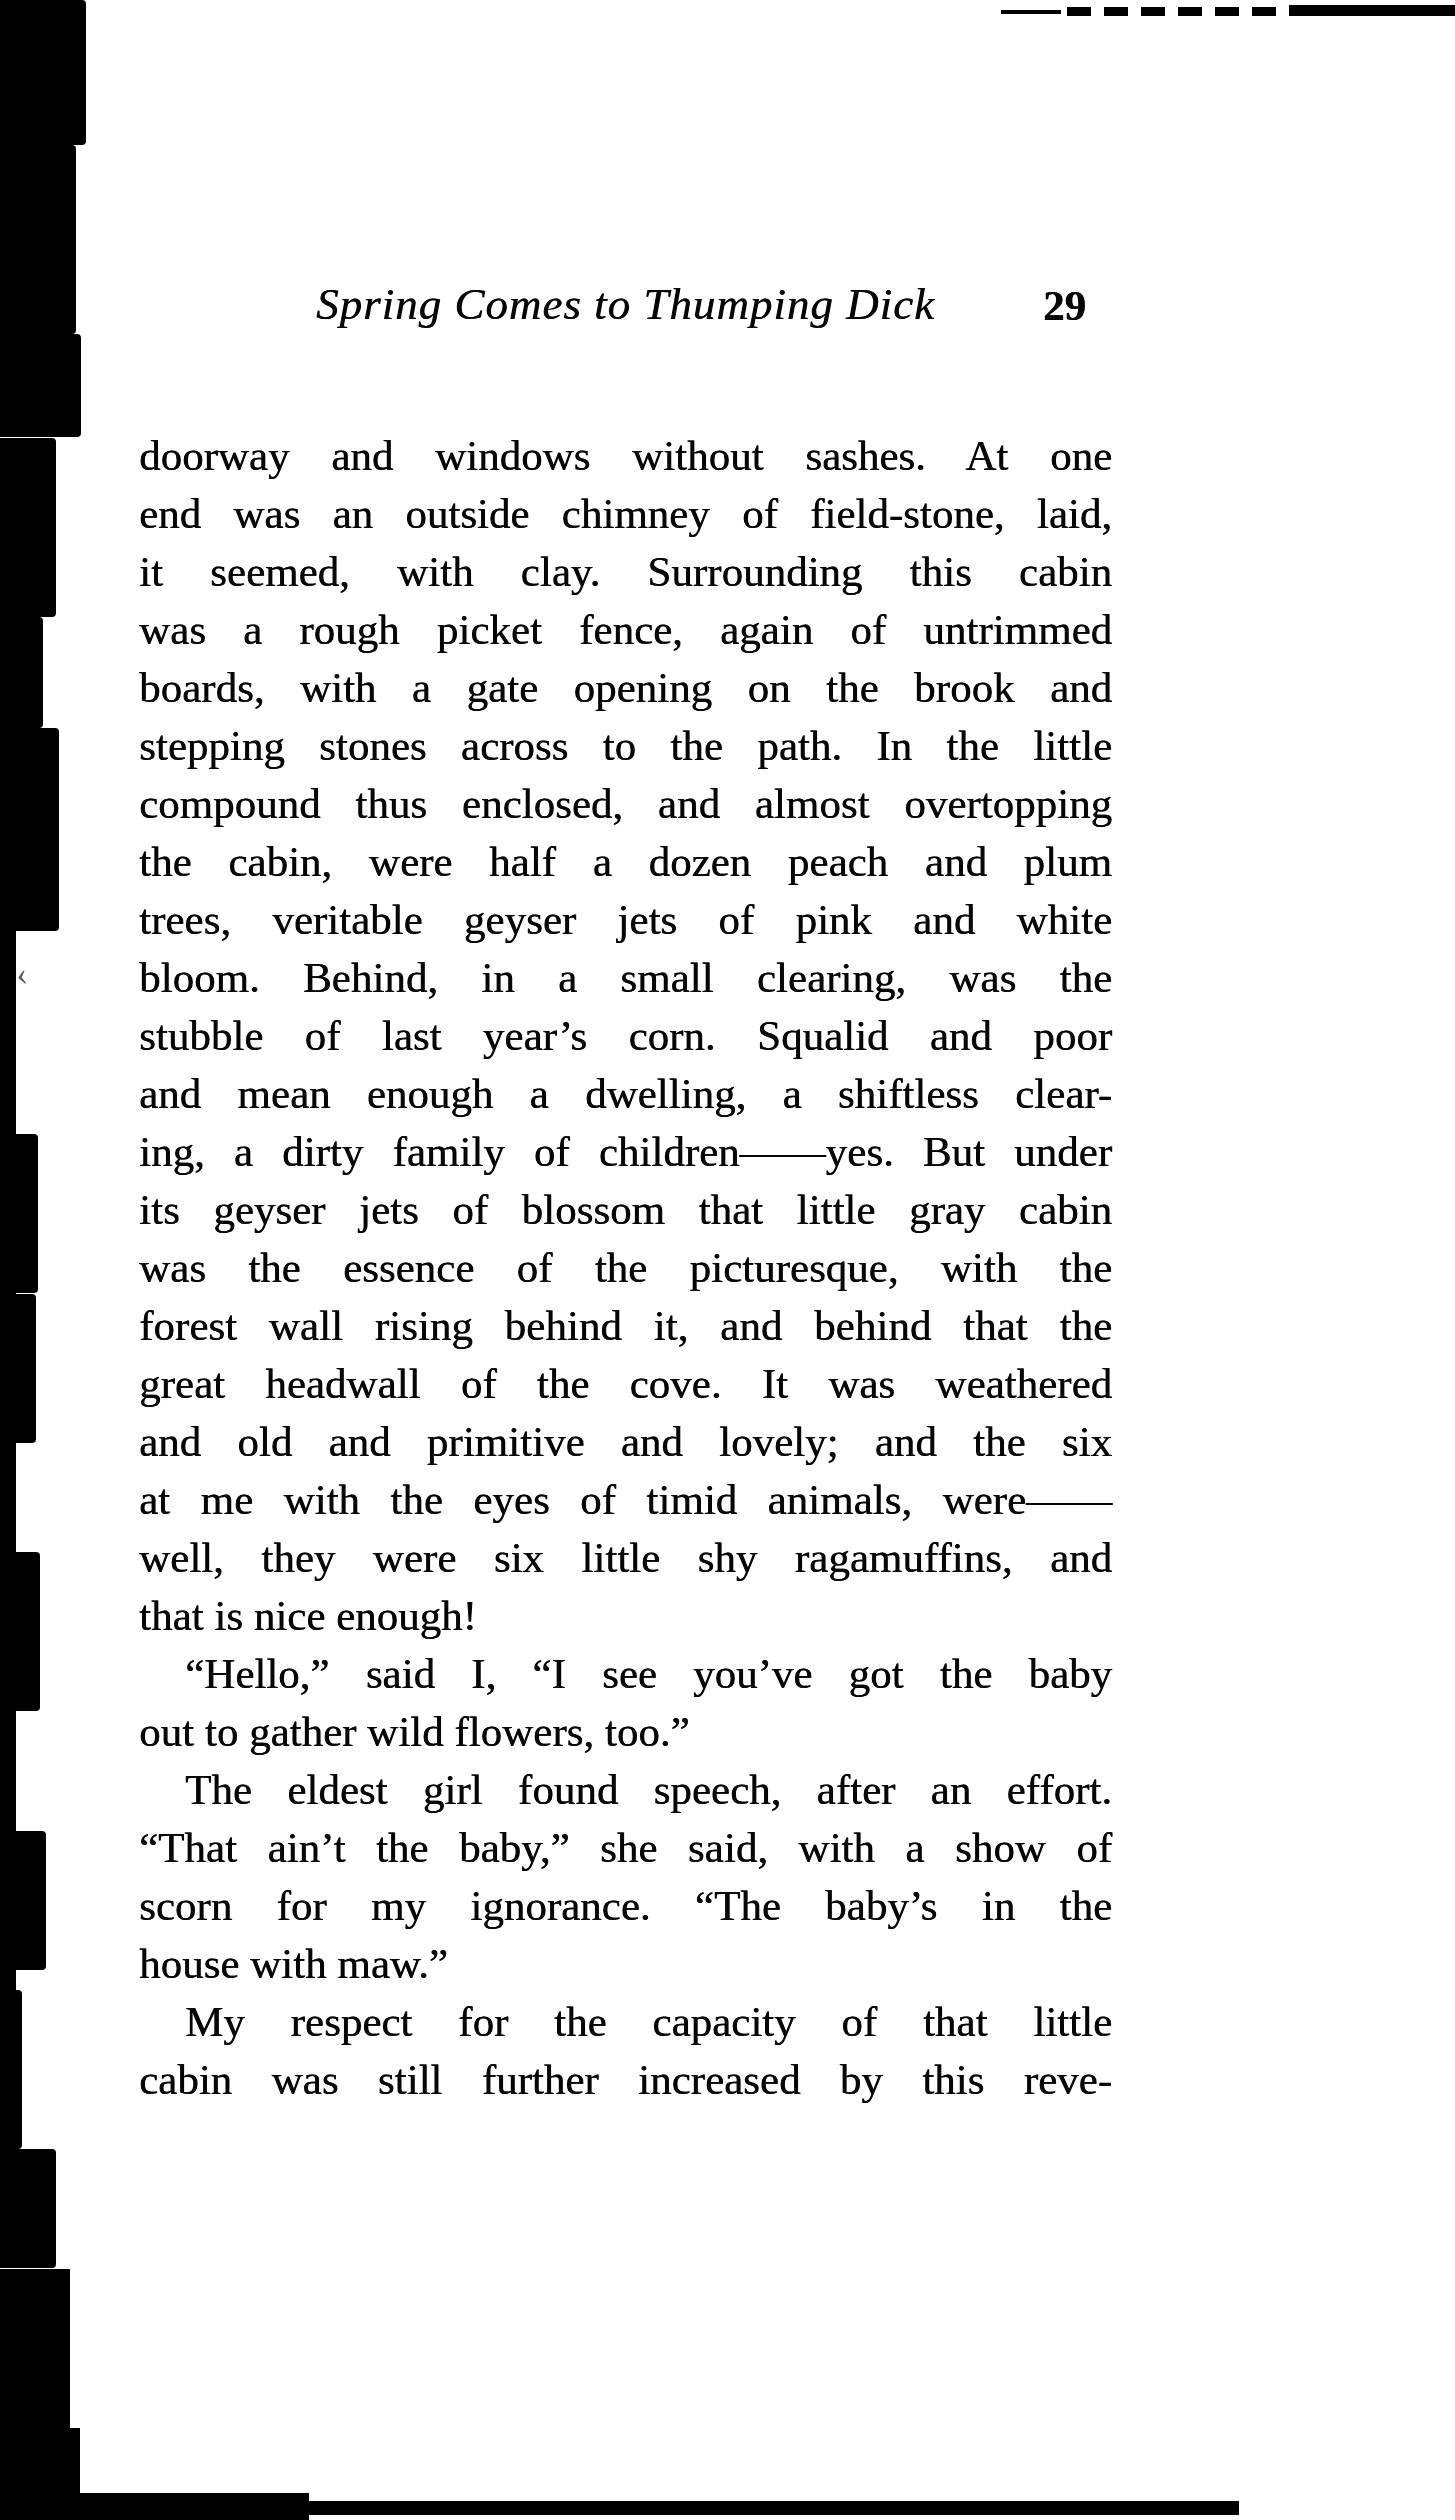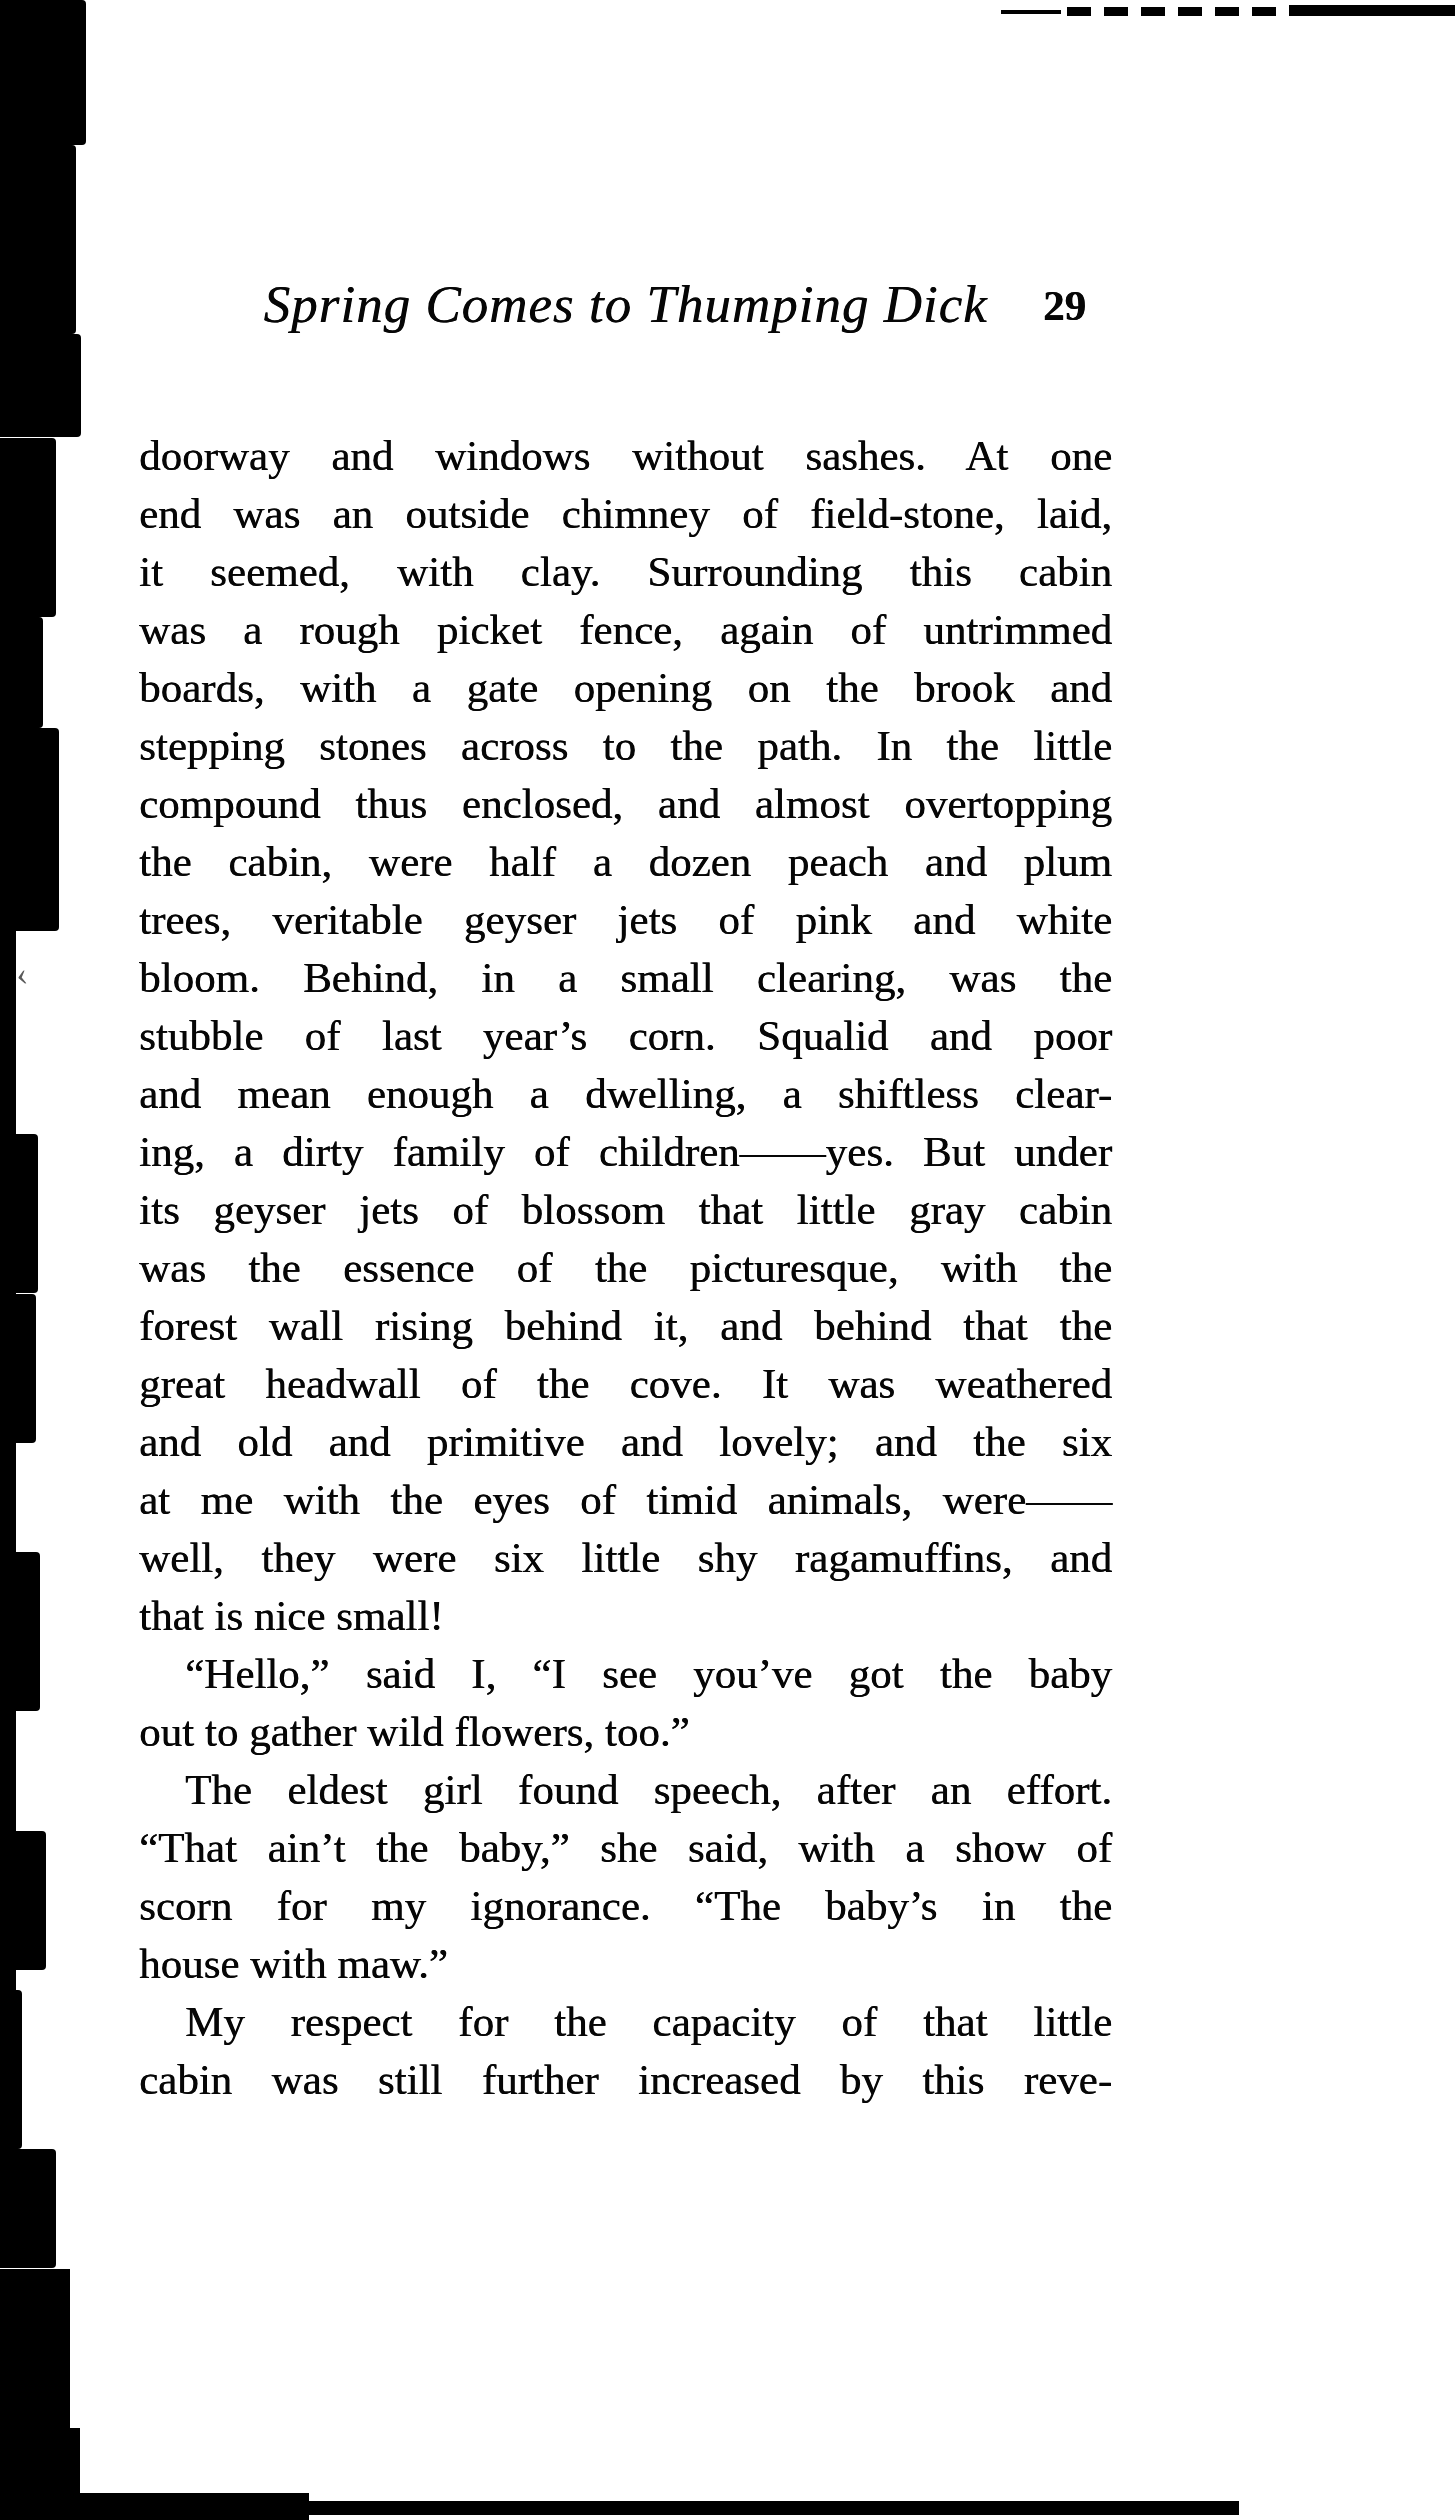--- a/index.html
+++ b/index.html
@@ -13,21 +13,21 @@
   }
 
   
   .header {
     position:absolute; left:139px; top:273px; width:973px; height:62px;
   }
   .running-title {
     display:block; width:100%;
     text-align:center;
     font-style:italic;
-    font-size:53px; line-height:62px;
+    font-size:45px; line-height:62px;
     letter-spacing:1px;
     text-shadow:0.5px 0 0 currentColor;
     white-space:nowrap;
   }
   .page-number {
     position:absolute; right:26px; top:2px;
     font-size:43px; line-height:62px;
     text-shadow:0.5px 0 0 currentColor;
     font-weight:bold;
   }
@@ -108,21 +108,21 @@
       <div class="line j">stubble of last year’s corn.  Squalid and poor</div>
       <div class="line j">and mean enough a dwelling, a shiftless clear-</div>
       <div class="line j">ing, a dirty family of children——yes.  But under</div>
       <div class="line j">its geyser jets of blossom that little gray cabin</div>
       <div class="line j">was the essence of the picturesque, with the</div>
       <div class="line j">forest wall rising behind it, and behind that the</div>
       <div class="line j">great headwall of the cove.  It was weathered</div>
       <div class="line j">and old and primitive and lovely; and the six</div>
       <div class="line j">at me with the eyes of timid animals, were——</div>
       <div class="line j">well, they were six little shy ragamuffins, and</div>
-      <div class="line">that is nice small!</div>
+      <div class="line">that is nice enough!</div>
       <div class="line j ind">“Hello,” said I, “I see you’ve got the baby</div>
       <div class="line">out to gather wild flowers, too.”</div>
       <div class="line j ind">The eldest girl found speech, after an effort.</div>
       <div class="line j">“That ain’t the baby,” she said, with a show of</div>
       <div class="line j">scorn for my ignorance.  “The baby’s in the</div>
       <div class="line">house with maw.”</div>
       <div class="line j ind">My respect for the capacity of that little</div>
       <div class="line j">cabin was still further increased by this reve-</div>
     </div>
 

